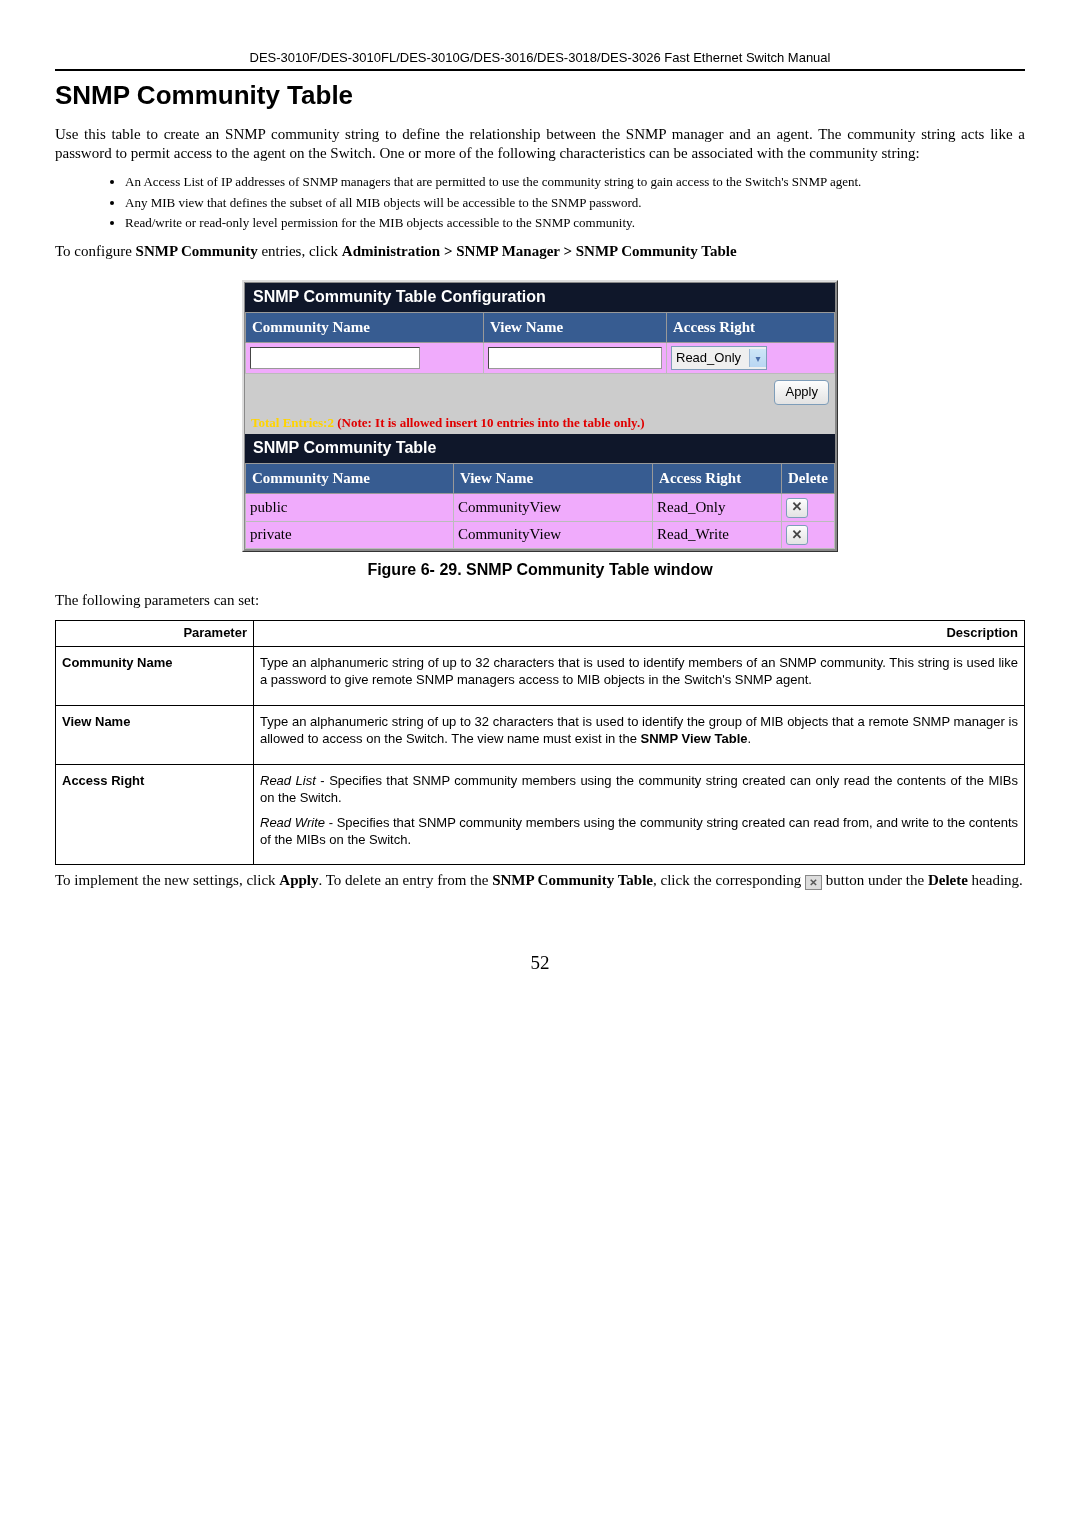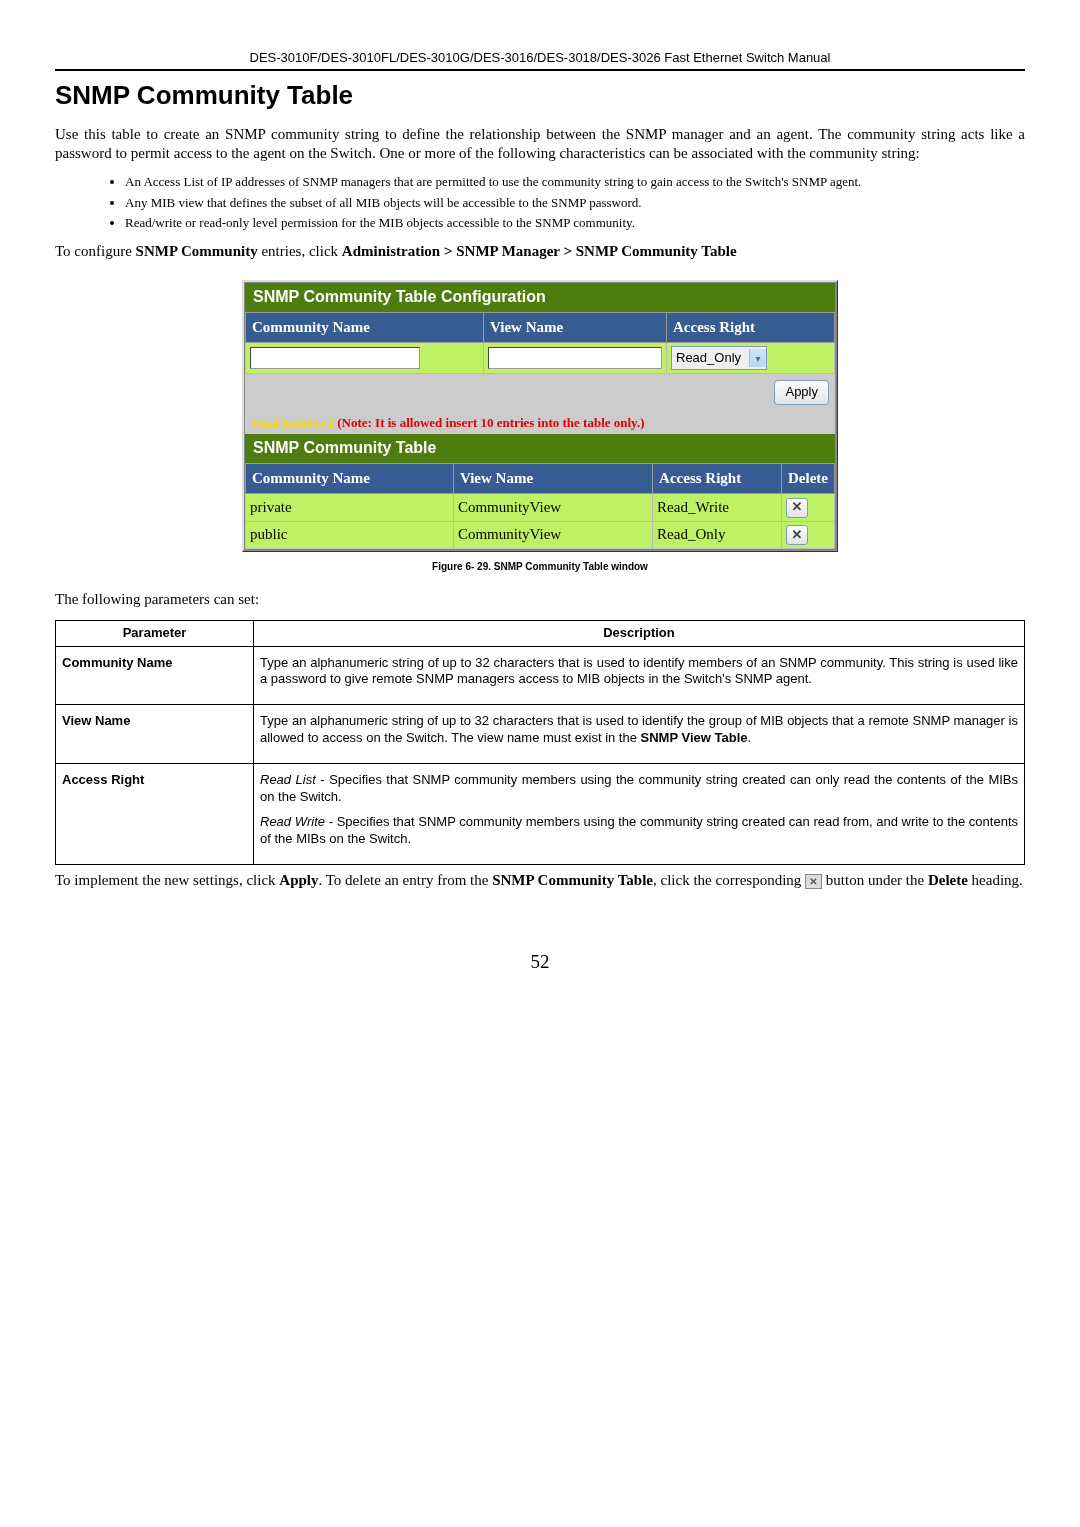--- a/index.html
+++ b/index.html
@@ -31,40 +31,40 @@
   ul { margin: 6px 0 10px 0; padding-left: 70px; }
   li {
     font-family: Liberation Serif, serif;
     font-size: 13px;
     margin: 4px 0;
     text-align: justify;
   }
   .figure { text-align: center; margin: 18px auto 8px auto; }
   .figure-caption {
     font-family: Arial, Helvetica, sans-serif;
-    font-size: 10px;
+    font-size: 16px;
     font-weight: bold;
     text-align: center;
-    margin: 6px 0 17px 0;
+    margin: 6px 0 10px 0;
   }
 
   
   .snmp-widget {
     display: inline-block;
     border: 3px ridge #bbb;
     border-top-color: #ddd;
     border-left-color: #ddd;
     border-right-color: #888;
     border-bottom-color: #888;
     font-family: Arial, Helvetica, sans-serif;
     text-align: left;
     background: #ccc;
   }
   .orange-bar {
-    background: #4d7c0f;
+    background: #0f172a;
     color: #fff;
     font-weight: bold;
     font-size: 16px;
     padding: 4px 8px;
     font-family: Arial, Helvetica, sans-serif;
   }
   table.cfg {
     border-collapse: collapse;
     width: 100%;
   }
@@ -72,21 +72,21 @@
     background: #375c91;
     color: #fff;
     font-family: "Times New Roman", serif;
     font-weight: bold;
     font-size: 15px;
     text-align: left;
     padding: 5px 6px;
     border: 1px solid #999;
   }
   table.cfg td {
-    background: #bef264;
+    background: #f0abfc;
     border: 1px solid #bbb;
     padding: 3px 4px;
     font-family: "Times New Roman", serif;
     font-size: 15px;
   }
   .input-box {
     background: #fff;
     border: 1px inset #999;
     height: 22px;
     min-width: 150px;
@@ -175,21 +175,21 @@
   
   table.params {
     font-family: Arial, Helvetica, sans-serif;
     font-size: 13px;
     border-collapse: collapse;
     border: 1px solid #000;
     width: 100%;
     margin: 6px 0;
   }
   table.params th {
-    text-align: center;
+    text-align: right;
     font-weight: bold;
     padding: 4px 6px;
   }
   table.params tr.hdr td, table.params tr.hdr th { border-bottom: 1px solid #000; }
   table.params td {
     vertical-align: top;
     padding: 8px 6px;
     border-left: 1px solid #000;
   }
   table.params td:first-child { border-left: none; }
@@ -253,29 +253,29 @@
     <div class="orange-bar">SNMP Community Table</div>
     <table class="cfg">
       <tbody>
           <tr>
         <th style="width:200px">Community Name</th>
         <th style="width:190px">View Name</th>
         <th style="width:118px">Access Right</th>
         <th>Delete</th>
       </tr>
       <tr>
+        <td>public</td>
+        <td>CommunityView</td>
+        <td>Read_Only</td>
+        <td><span class="del-btn">✕</span></td>
+      </tr>
+      <tr>
         <td>private</td>
         <td>CommunityView</td>
         <td>Read_Write</td>
-        <td><span class="del-btn">✕</span></td>
-      </tr>
-      <tr>
-        <td>public</td>
-        <td>CommunityView</td>
-        <td>Read_Only</td>
         <td><span class="del-btn">✕</span></td>
       </tr>
     </tbody>
       </table>
   </div>
 </div>
 
 <div class="figure-caption">Figure 6- 29. SNMP Community Table window</div>
 
 <p>The following parameters can set:</p>

